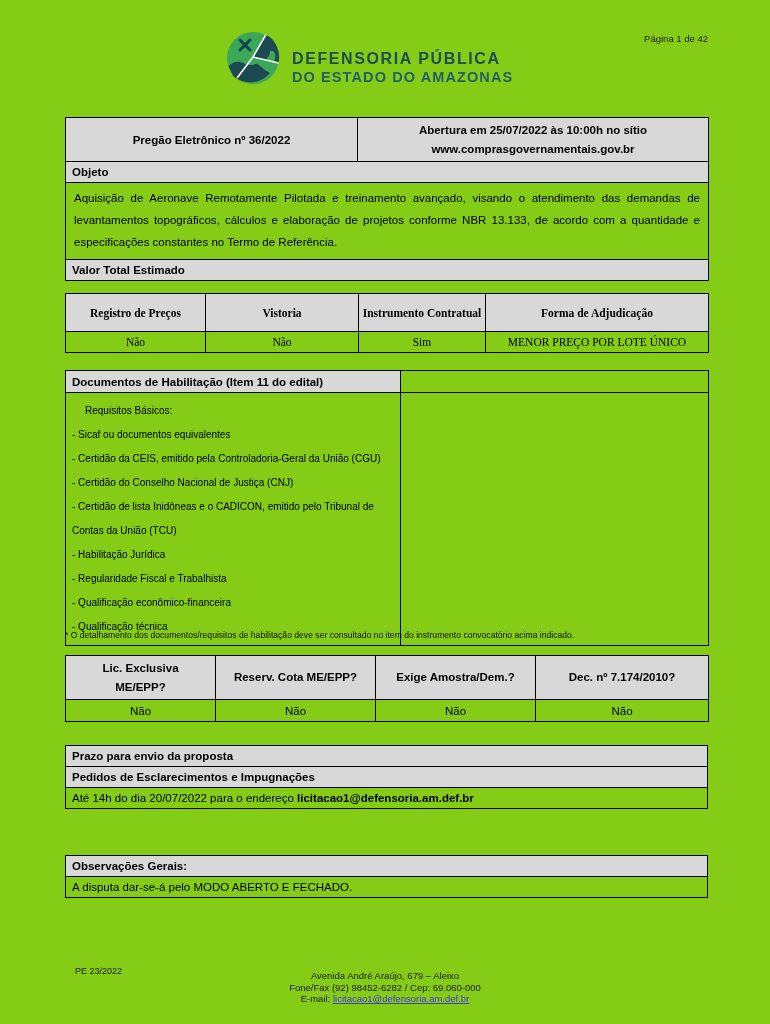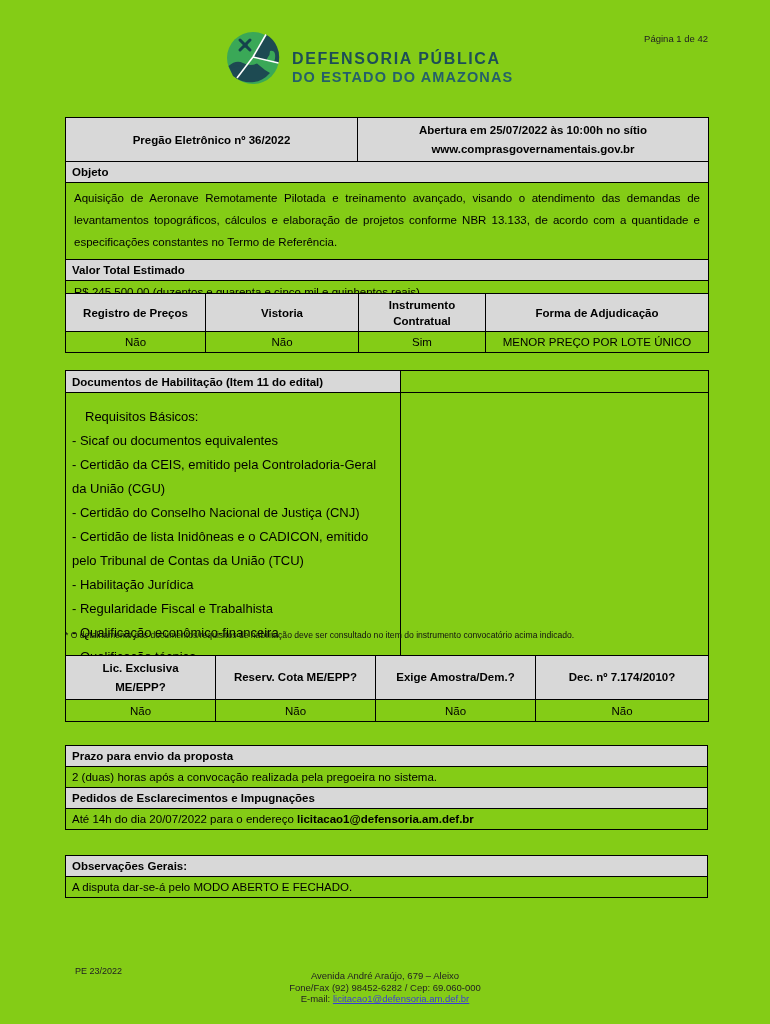--- a/index.html
+++ b/index.html
@@ -27,27 +27,27 @@
   .bold { font-weight:bold; }
   .center { text-align:center; }
 
   .t1 { position:absolute; top:117px; }
   .t1 .cell-title { height:44px; text-align:center; font-weight:bold; }
   .t1 .cell-open { height:44px; text-align:center; font-weight:bold; line-height:19px; }
   .t1 .label-row td { height:21px; font-weight:bold; padding:2px 6px; }
   .t1 .obj-text { padding:4px 8px 6px 8px; text-align:justify; line-height:22px; }
   .t1 .val-text { height:22px; padding:2px 8px; }
 
-  .t2 { position:absolute; top:293px; }
+  .t2 { position:absolute; top:293px;font-family:Liberation Serif, serif; }
   .t2 th { height:38px; line-height:16px; }
   .t2 td { height:21px; }
 
   .t3 { position:absolute; top:370px; }
   .t3 .hd { height:22px; font-weight:bold; padding:2px 6px; }
-  .t3 .body-cell { vertical-align:top; padding:12px 6px 6px 6px; line-height:24px; font-size:13px; }
+  .t3 .body-cell { vertical-align:top; padding:6px 6px 6px 6px; line-height:24px; font-size:10px; }
   .t3 .req-first { padding-left:13px; }
   .footnote { position:absolute; top:630px; left:65px; width:643px; font-size:8.6px; color:#111; }
 
   .t4 { position:absolute; top:655px; }
   .t4 th { height:44px; line-height:19px; }
   .t4 td { height:22px; }
 
   .t5 { position:absolute; top:745px; }
   .t5 td { height:21px; padding:2px 6px; }
 
@@ -113,23 +113,20 @@
     </tr>
     <tr class="label-row">
           <td colspan="2" class="gray">Objeto</td>
         </tr>
     <tr>
           <td colspan="2" class="obj-text">Aquisição de Aeronave Remotamente Pilotada e treinamento avançado, visando o atendimento das demandas de levantamentos topográficos, cálculos e elaboração de projetos conforme NBR 13.133, de acordo com a quantidade e especificações constantes no Termo de Referência.</td>
         </tr>
     <tr class="label-row">
           <td colspan="2" class="gray">Valor Total Estimado</td>
         </tr>
-    <tr>
-          <td colspan="2" class="val-text">R$ 245.500,00 (duzentos e quarenta e cinco mil e quinhentos reais).</td>
-        </tr>
   </tbody>
     </table>
 
   <table class="t2 content">
     <colgroup>
         <col style="width:140px">
         <col style="width:153px">
         <col style="width:127px">
         <col style="width:223px">
       </colgroup>
@@ -202,23 +199,20 @@
     </tr>
   </tbody>
     </table>
 
   <table class="t5 content">
     <tbody>
         <tr>
           <td class="gray bold">Prazo para envio da proposta</td>
         </tr>
     <tr>
-          <td>2 (duas) horas após a convocação realizada pela pregoeira no sistema.</td>
-        </tr>
-    <tr>
           <td class="gray bold">Pedidos de Esclarecimentos e Impugnações</td>
         </tr>
     <tr>
       <td>
         <span>Até 14h do dia 20/07/2022 para o endereço </span><span class="bold">licitacao1@defensoria.am.def.br</span>
       </td>
     </tr>
   </tbody>
     </table>
 

